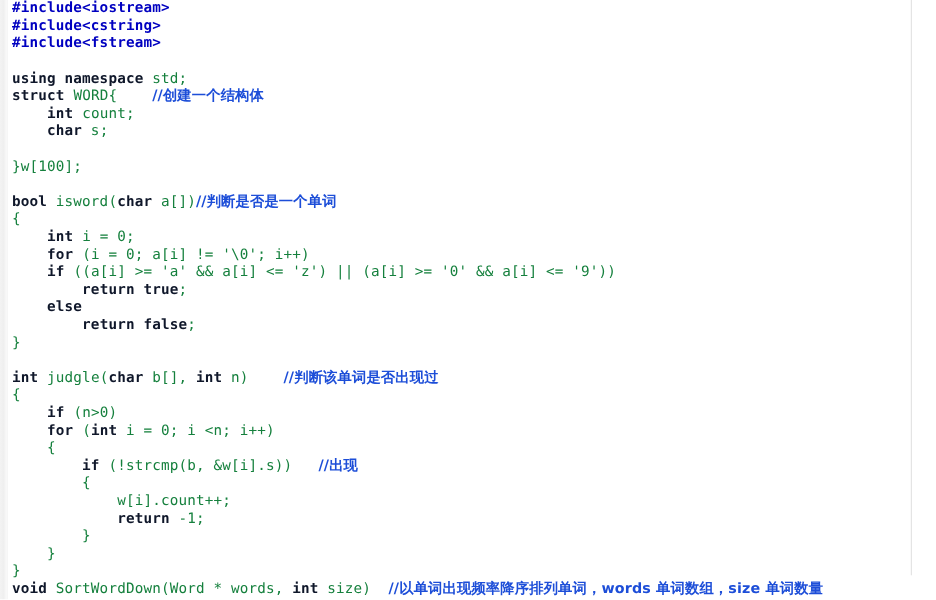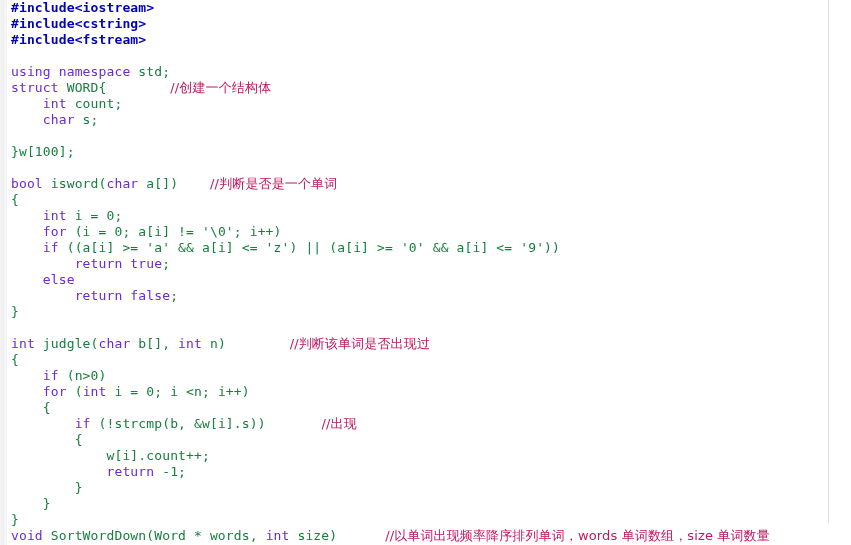--- a/index.html
+++ b/index.html
@@ -59,23 +59,23 @@
     letter-spacing: 0.13px;
   }
 
   .ln {
     display: block;
     height: 16px;
     line-height: 16px;
     white-space: pre;
   }
 
-  .kw   { color: #6d28d9; font-weight: normal; }
+  .kw   { color: #0f172a; font-weight: bold; }
   .pp   { color: #0000C0; font-weight: bold; }
-  .cm   { color: #be185d; font-weight: normal; margin-left: 32px; }
+  .cm   { color: #1d4ed8; font-weight: bold; }
   .pl   { color: #15803d; }
   .cn   { font-family: "DejaVu Sans", "Liberation Sans", sans-serif; font-size: 13px; }
 </style>
 </head>
 <body>
 
 <div id="editor">
 
   <div id="gutter"></div>
   <div id="margin-guide"></div>

